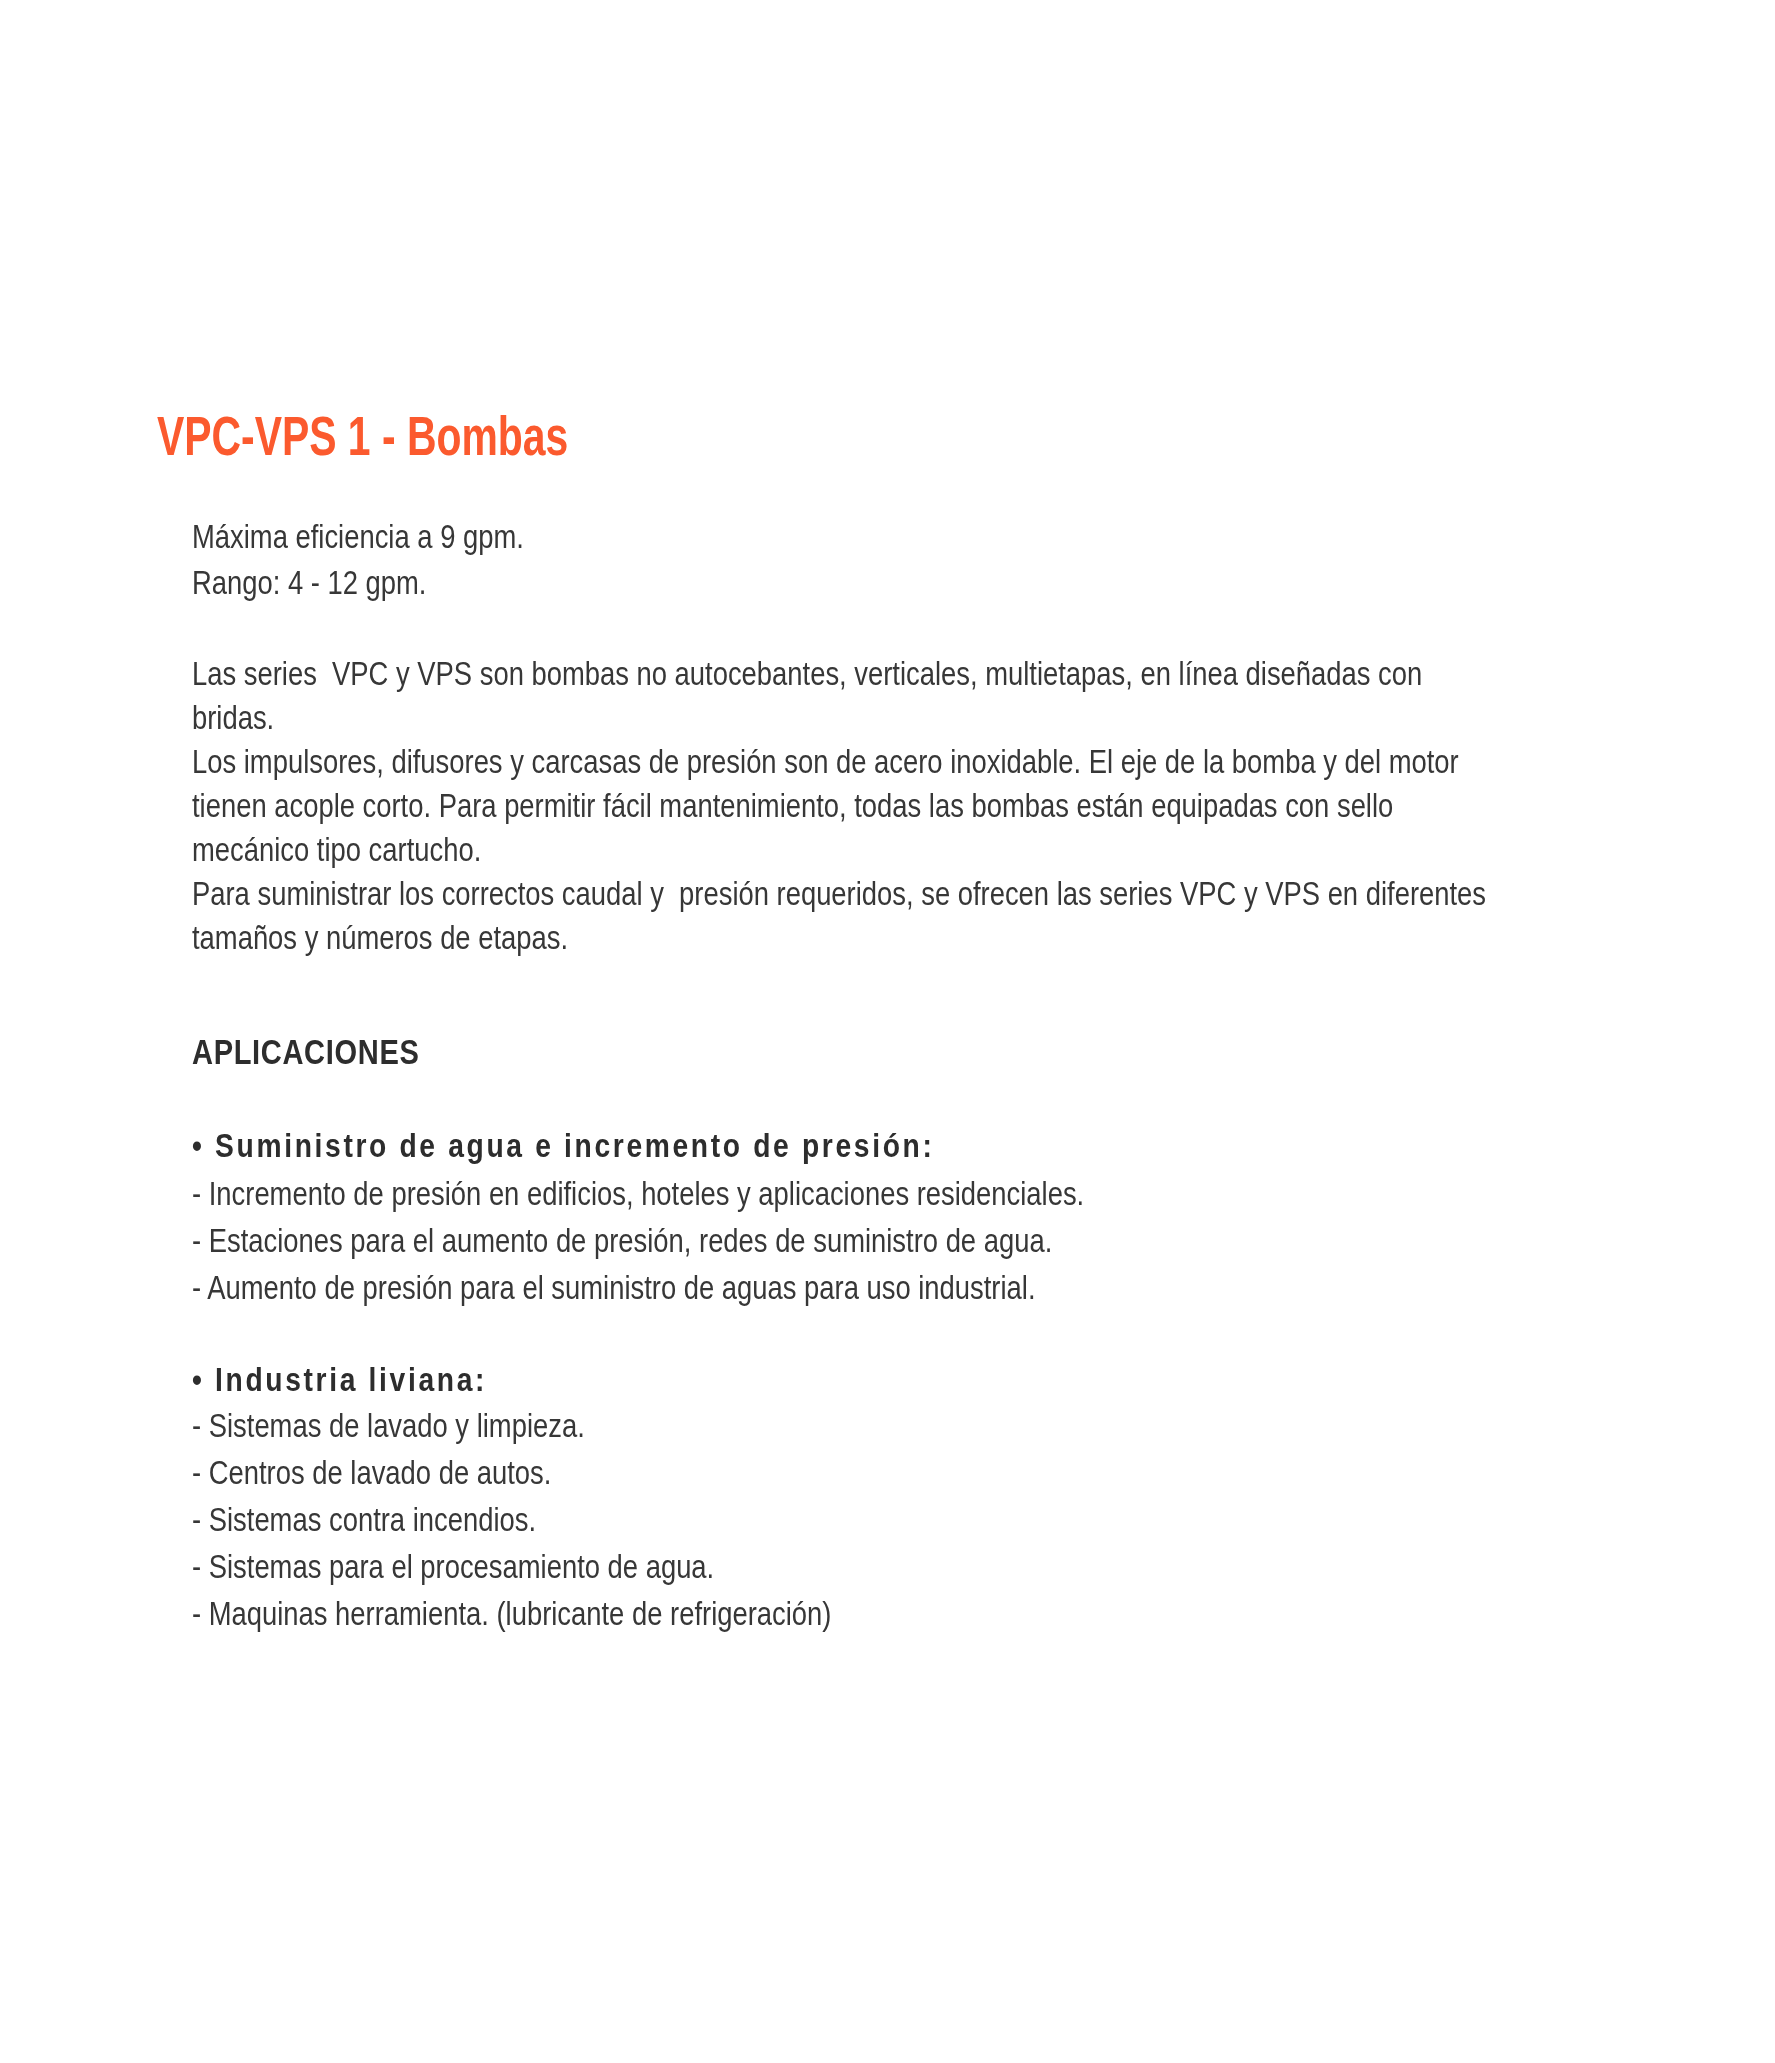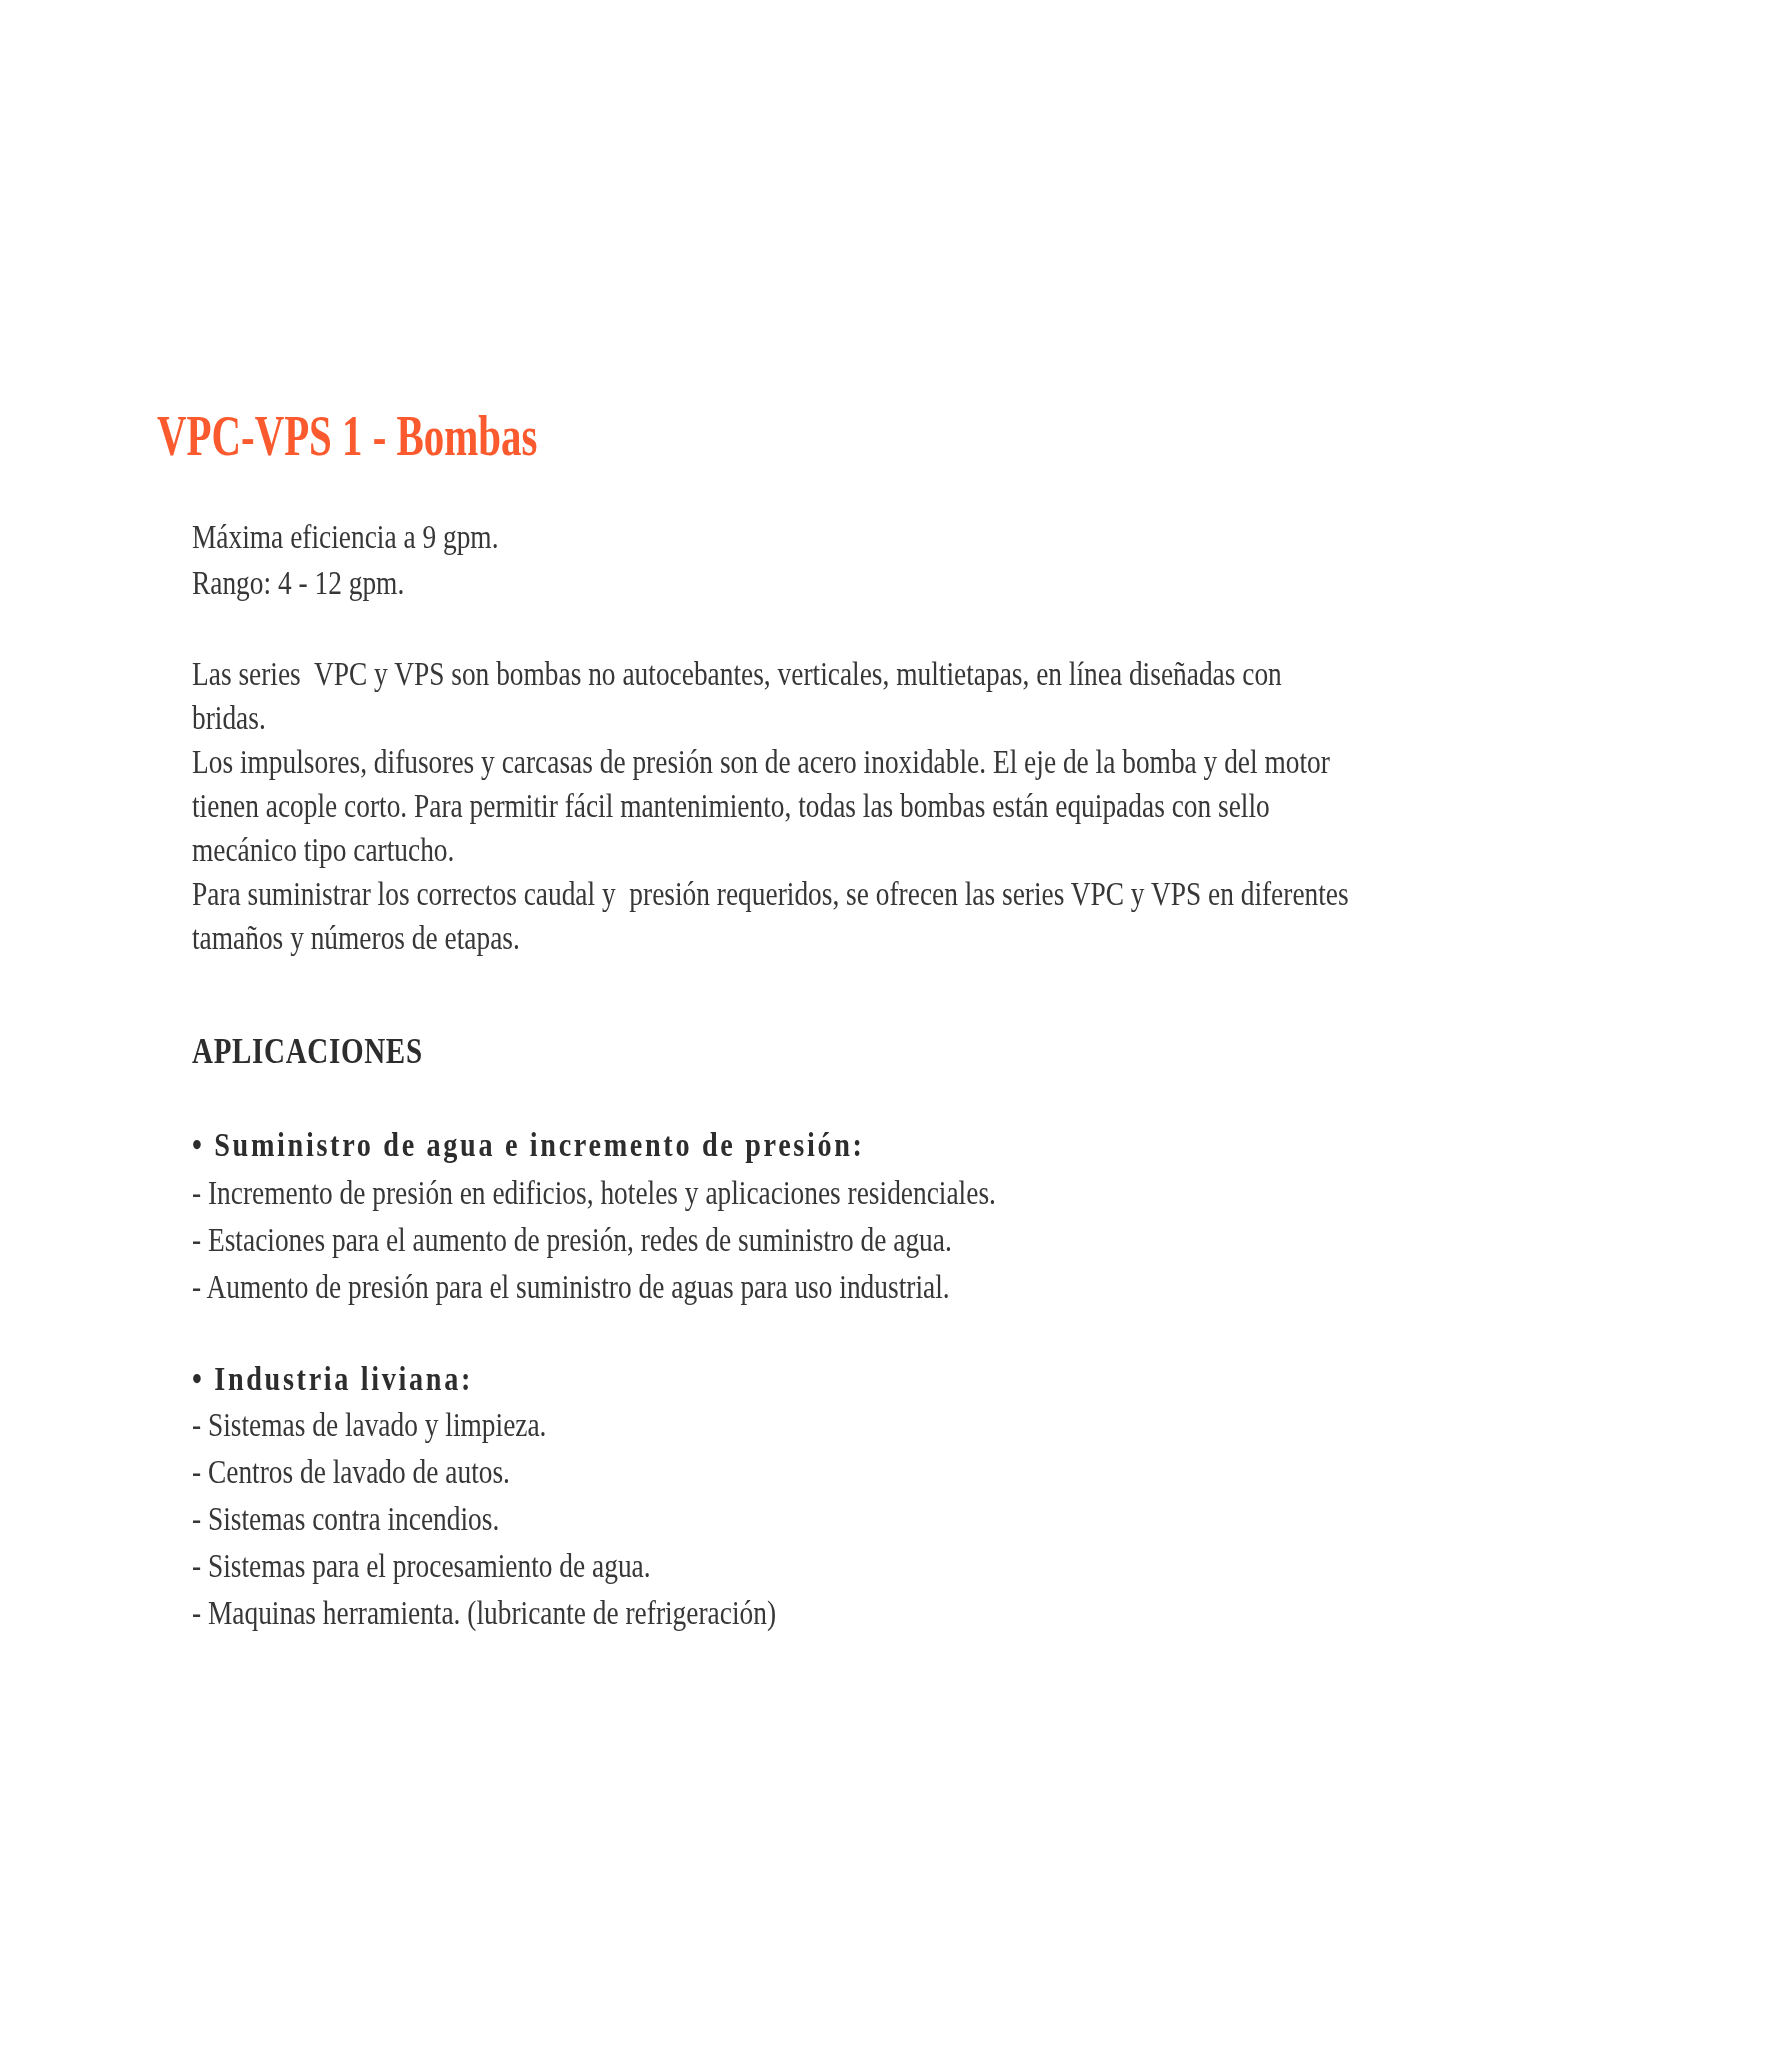--- a/index.html
+++ b/index.html
@@ -6,21 +6,21 @@
     margin: 0;
     padding: 0;
     background: #ffffff;
   }
   .page {
     position: relative;
     width: 1776px;
     height: 1918px;
     background: #ffffff;
     overflow: hidden;
-    font-family: Liberation Serif, serif;
+    font-family: Liberation Sans, sans-serif;
   }
   .doc-title {
     position: absolute;
     left: 157px;
     top: 408px;
     font-size: 56px;
     line-height: 1;
     font-weight: bold;
     white-space: pre;
     transform: scaleX(0.73);

